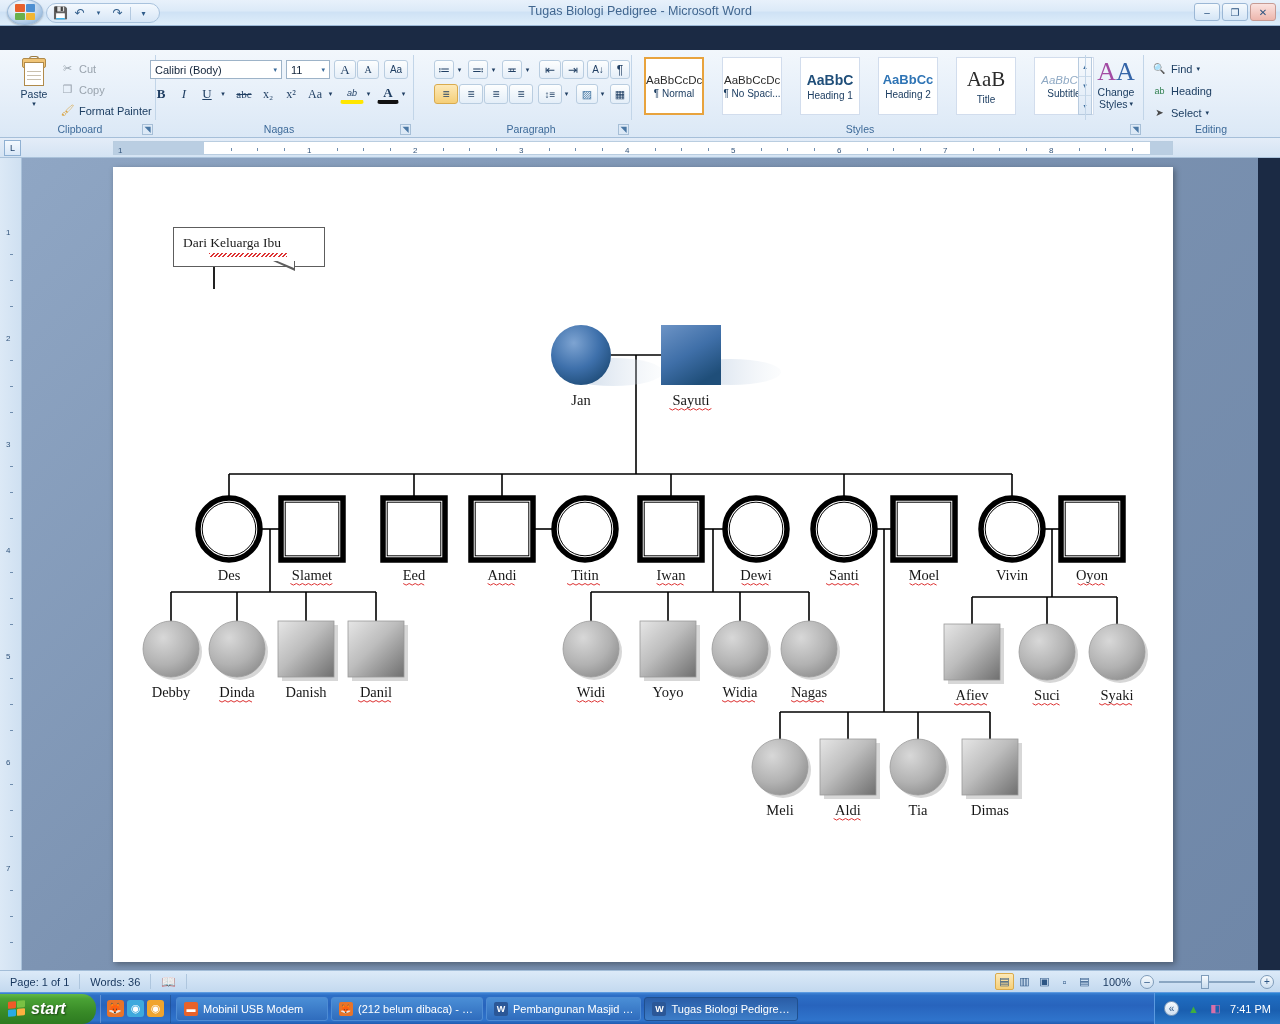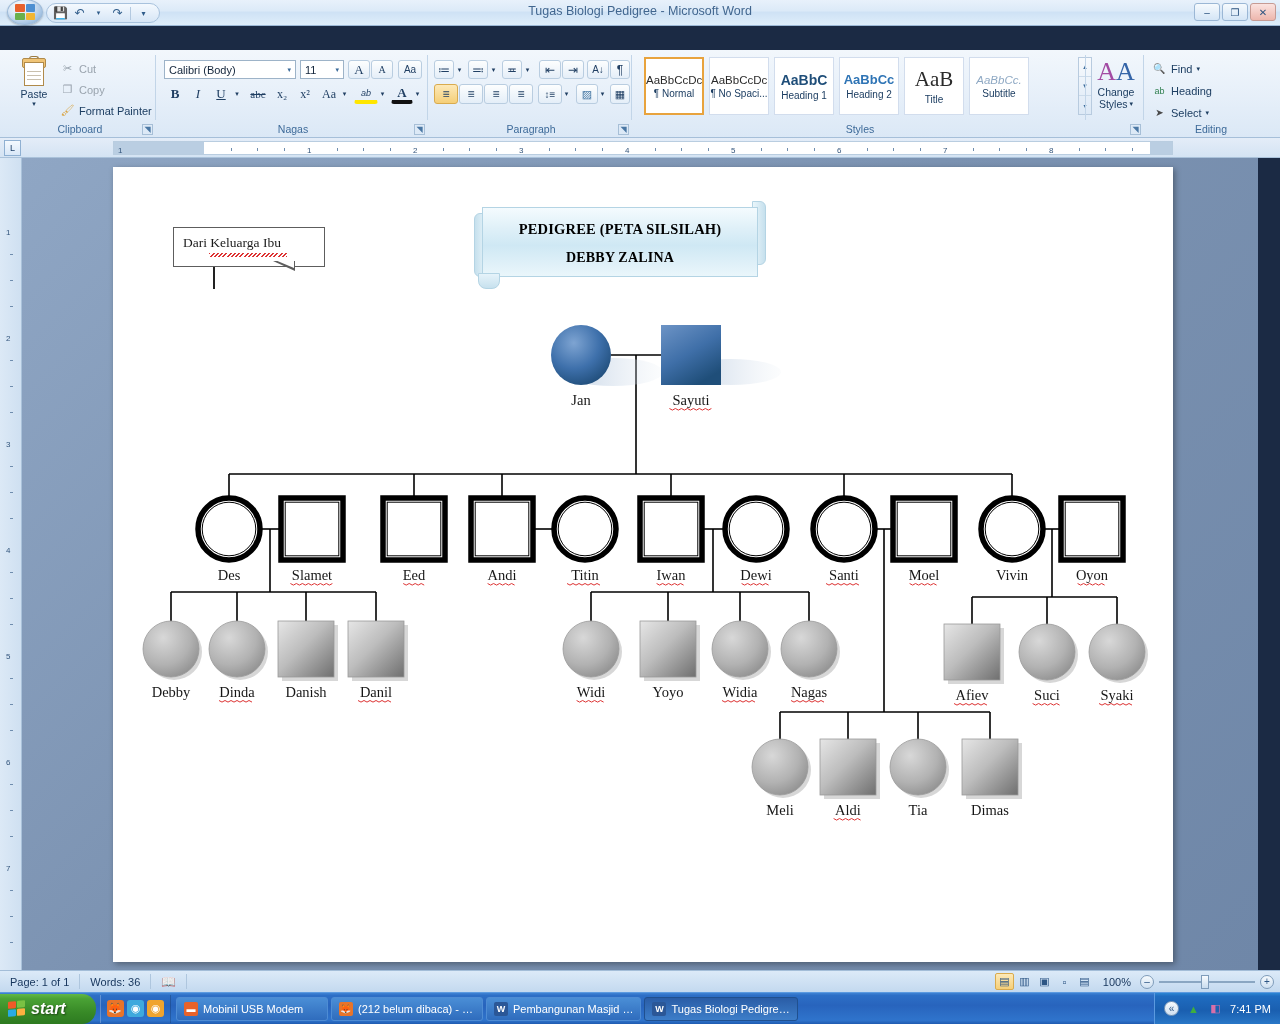--- a/index.html
+++ b/index.html
@@ -80,21 +80,21 @@
 
   .fontbox{ position:absolute; background:#fff; border:1px solid #9db3c8;
      height:19px; display:flex; align-items:center; padding:0 2px 0 4px;
      font-size:11px; color:#12243a;}
   .fontbox .arw{ margin-left:auto; font-size:7px; color:#3a6a9a; padding:0 2px;}
   .rbtn{ position:absolute; border:1px solid transparent; border-radius:3px;
      display:flex; align-items:center; justify-content:center; color:#203f63;
      background:transparent;}
   .rbtn.box{ border-color:#b9cde0; background:linear-gradient(to bottom,#fdfefe,#e4eef8);}
 
-  .stylegal{ position:absolute; top:5px; height:60px; display:flex; gap:5px; }
+  .stylegal{ position:absolute; top:5px; height:60px; display:flex; gap:18px; }
   .stylecell{ width:60px; height:58px; background:#fff; border:1px solid #d2dded;
      display:flex; flex-direction:column; align-items:center; justify-content:center; gap:2px;}
   .stylecell.sel{ border:2px solid #e8a33d; box-shadow:inset 0 0 0 1px #fff;}
   .stylecell .sm{ font-size:11.5px; color:#2b2b2b; overflow:hidden; white-space:nowrap; max-width:56px;}
   .stylecell .nm{ font-size:10px; color:#1d3e62; white-space:nowrap; overflow:hidden; max-width:58px;}
   .gal-scroll{ position:absolute; top:5px; width:14px; height:58px;
      display:flex; flex-direction:column; border:1px solid #b8cbdf;
      background:linear-gradient(to bottom,#f7fafd,#dde9f6);}
   .gal-scroll div{ flex:1; display:flex;align-items:center;justify-content:center;font-size:6px;color:#3a6a9a;
      border-bottom:1px solid #ccdbea;}
@@ -258,21 +258,21 @@
       </div>
       <div class="smallitem on" style="left:56px; top:51px;">
         <span class="si-ico" style="color:#d8a13a">🖌</span>
         <span>Format Painter</span>
       </div>
       <div class="lbl">Clipboard</div>
       <div class="dlg">◥</div>
       <div class="divider"></div>
     </div>
 
-    <div class="grp" style="left:158px; width:270px;">
+    <div class="grp" style="left:144px; width:270px;">
       <div class="fontbox" style="left:6px; top:8px; width:132px;">
         <span>Calibri (Body)</span>
         <span class="arw">▾</span>
       </div>
       <div class="fontbox" style="left:142px; top:8px; width:44px;">
         <span>11</span>
         <span class="arw">▾</span>
       </div>
       <div class="rbtn box" style="left:190px; top:8px; width:22px;height:19px;font-size:13px;font-family:'Liberation Serif',serif;">
           <span>A</span>
@@ -543,28 +543,20 @@
 
       <div class="callout">
         <div class="bx"></div>
         <div class="tail"></div>
         <div class="tail2"></div>
         <div class="txt">Dari Keluarga Ibu</div>
         <div class="squig"></div>
       </div>
       <div class="calloutline"></div>
 
-      <div class="banner">
-        <div class="curlL"></div>
-        <div class="curlR"></div>
-        <div class="body"></div>
-        <div class="bl"></div>
-        <div class="t1">PEDIGREE (PETA SILSILAH)</div>
-        <div class="t2">DEBBY ZALINA</div>
-      </div>
 
       <div class="chartwrap">
         <svg width="1060" height="795" viewBox="0 0 1060 795">
           <defs>
             <linearGradient id="blueGrad" x1="0" y1="0" x2="0.6" y2="1">
               <stop offset="0%" stop-color="#6d94c6"></stop>
               <stop offset="55%" stop-color="#3f6fa8"></stop>
               <stop offset="100%" stop-color="#1f4e79"></stop>
             </linearGradient>
             <radialGradient id="blueRad" cx="38%" cy="30%" r="78%">

